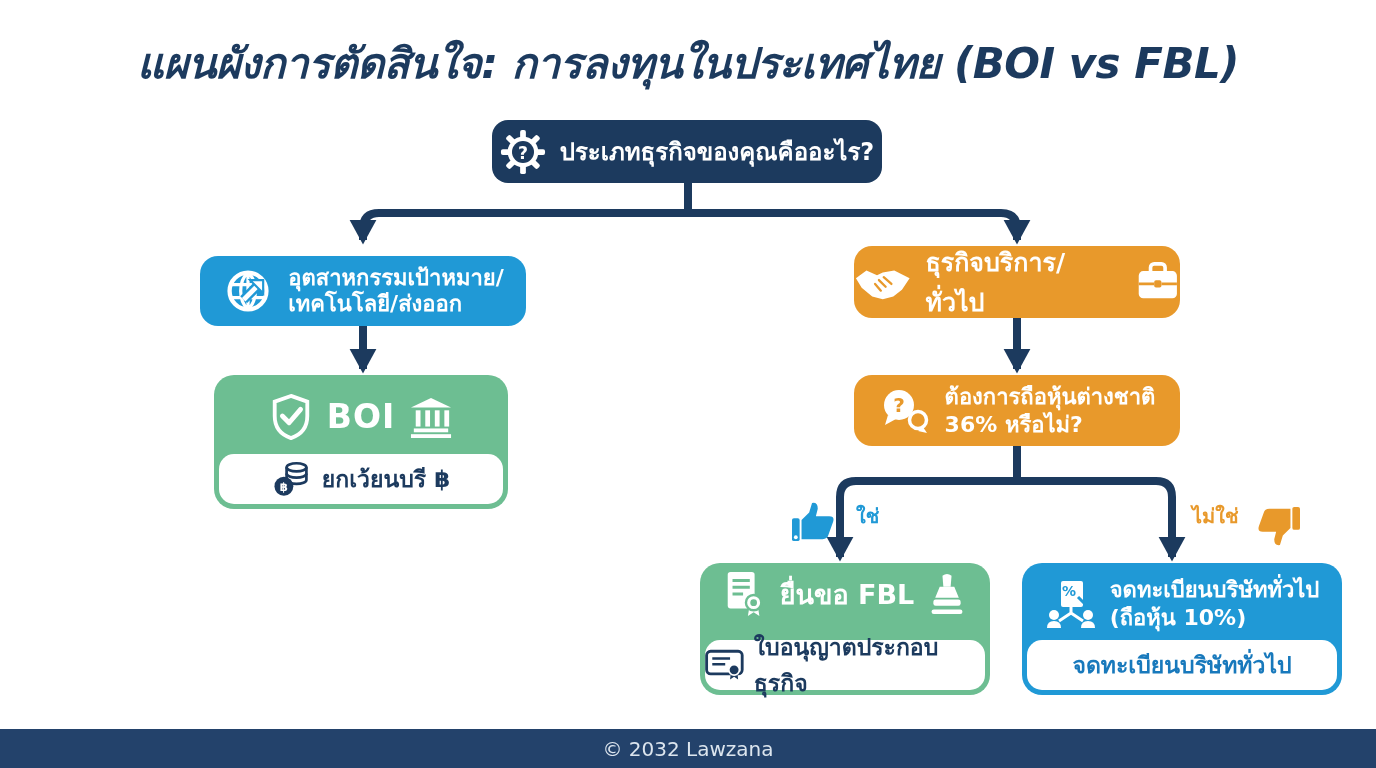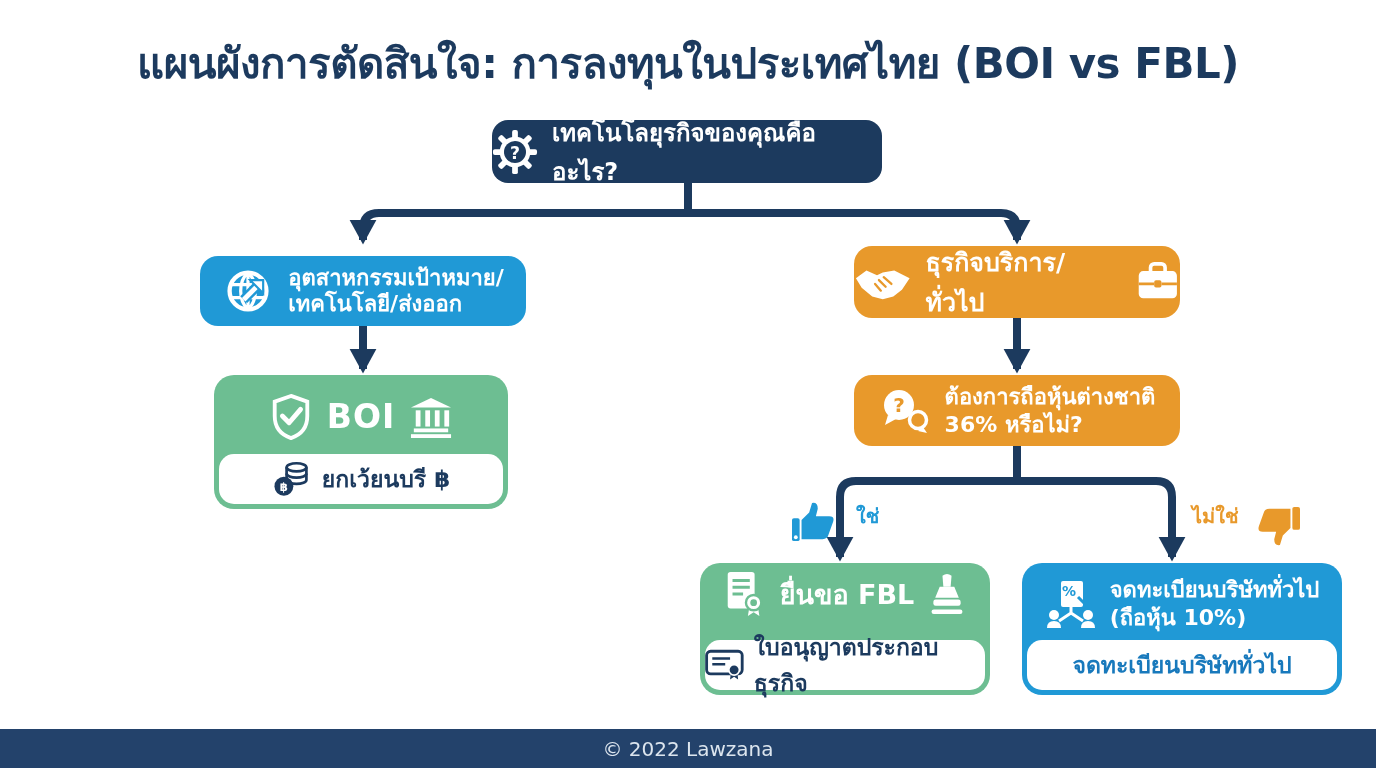--- a/index.html
+++ b/index.html
@@ -2,21 +2,21 @@
 <html style="--navy: #1C3A5E; --blue: #2099D6; --orange: #E8992B; --green: #6DBE92; --footer_bg: #23426B;"><head>
 <meta charset="utf-8">
 <style>
   html,body{margin:0;padding:0;background:#fff;}
   .canvas{
     position:relative;width:1376px;height:768px;background:#ffffff;overflow:hidden;
     font-family:"DejaVu Sans","Liberation Sans",sans-serif;
   }
   .title{
     position:absolute;top:30px;left:0;width:1376px;text-align:center;
-    font-size:42px;font-weight:bold;color:var(--navy);letter-spacing:-.5px;
+    font-size:42px;font-weight:bold;color:var(--navy);letter-spacing:-.5px;font-style:italic;
   }
   .connectors{position:absolute;left:0;top:0;z-index:1;}
   .node{
     position:absolute;z-index:2;display:flex;align-items:center;justify-content:center;
     color:#fff;font-weight:bold;border-radius:18px;gap:14px;box-sizing:border-box;
   }
   .node-root{left:492px;top:120px;width:390px;height:63px;background:var(--navy);border-radius:16px;font-size:24px;}
   .node-left-branch{left:200px;top:246px;width:326px;height:70px;background:var(--blue);font-size:22px;line-height:1.2;text-align:left;margin-top:10px;}
   .node-right-branch{left:854px;top:246px;width:326px;height:72px;background:var(--orange);font-size:25px;}
   .node-decision2{left:854px;top:375px;width:326px;height:71px;background:var(--orange);font-size:22px;line-height:1.25;text-align:left;}
@@ -87,21 +87,21 @@
           <rect x="21" y="1" width="6" height="10" rx="2" transform="rotate(45 24 24)"></rect>
           <rect x="21" y="1" width="6" height="10" rx="2" transform="rotate(135 24 24)"></rect>
           <rect x="21" y="1" width="6" height="10" rx="2" transform="rotate(-45 24 24)"></rect>
           <rect x="21" y="1" width="6" height="10" rx="2" transform="rotate(-135 24 24)"></rect>
         </g>
         <circle cx="24" cy="24" r="16"></circle>
       </g>
       <circle cx="24" cy="24" r="11.5" fill="var(--navy)"></circle>
       <text x="24" y="31" font-size="18" font-weight="bold" fill="#fff" text-anchor="middle">?</text>
     </svg>
-    <span>เทคโนโลยุรกิจของคุณคืออะไร?</span>
+    <span>ประเภทธุรกิจของคุณคืออะไร?</span>
   </div>
 
   <div class="node node-left-branch">
     <svg width="52" height="52" viewBox="0 0 48 48">
       <circle cx="24" cy="24" r="17" fill="none" stroke="#fff" stroke-width="4"></circle>
       <path d="M8 18 H40 M8 30 H40 M24 7 C15 15 15 33 24 41 M24 7 C33 15 33 33 24 41 M24 7 V41" stroke="#fff" stroke-width="3" fill="none"></path>
       <g>
         <path d="M20 32 L34 18" stroke="var(--blue)" stroke-width="9"></path>
         <path d="M20 32 L34 18" stroke="#fff" stroke-width="4.5"></path>
         <path d="M26 14 L38 14 L38 26 Z" fill="#fff" stroke="var(--blue)" stroke-width="2"></path>
@@ -240,16 +240,16 @@
         <span>จดทะเบียนบริษัททั่วไป</span>
         <span>(ถือหุ้น 10%)</span>
       </span>
     </div>
     <div class="card-sub blue-text">
       <span>จดทะเบียนบริษัททั่วไป</span>
     </div>
   </div>
 
   <div class="footer">
-    <span>© 2022 Lawzana</span>
+    <span>© 2032 Lawzana</span>
   </div>
 
 </div>
 
 </body></html>

